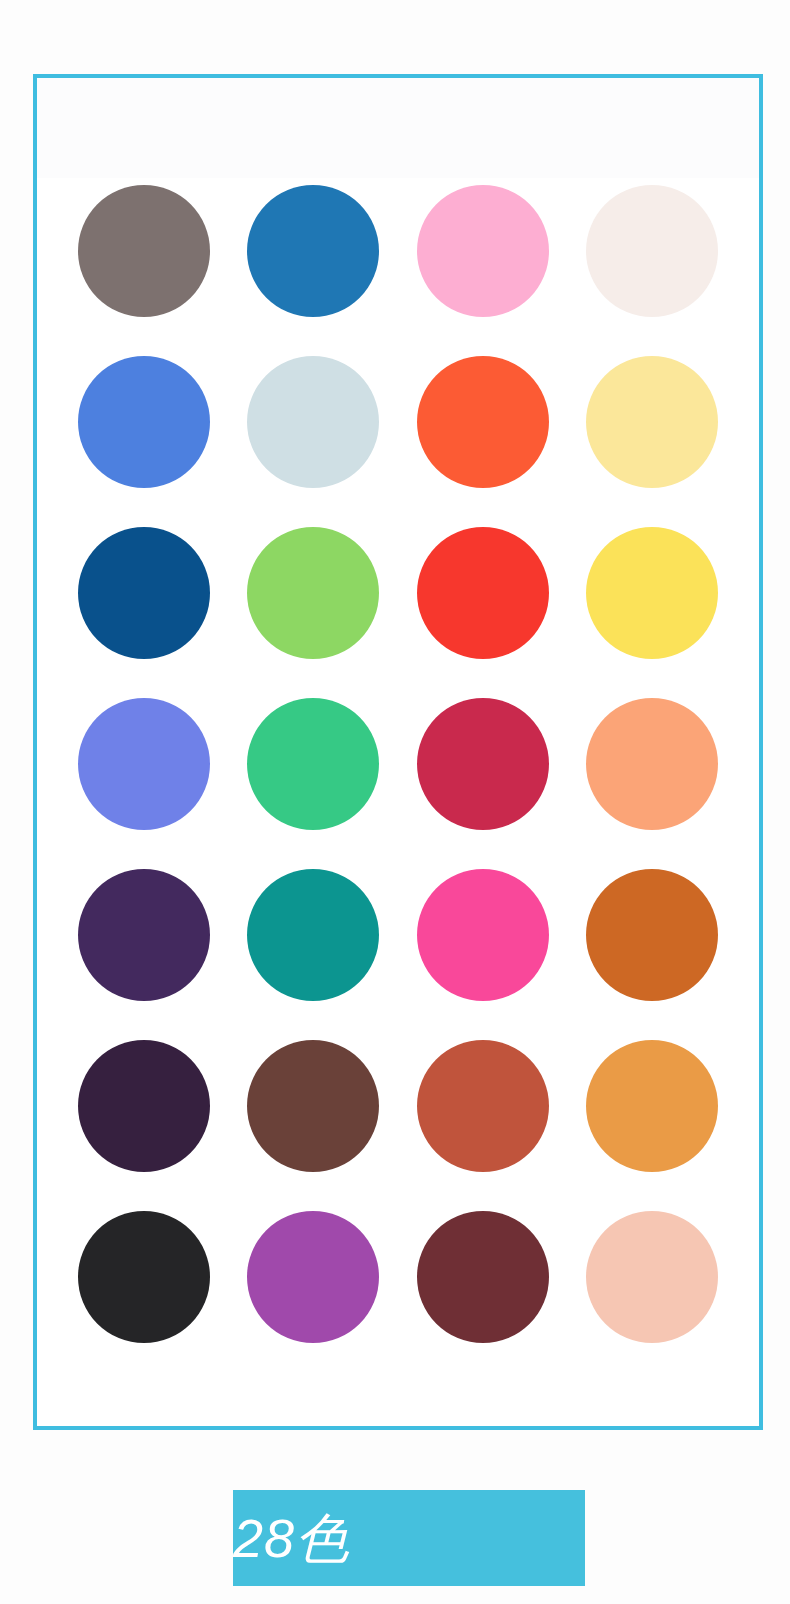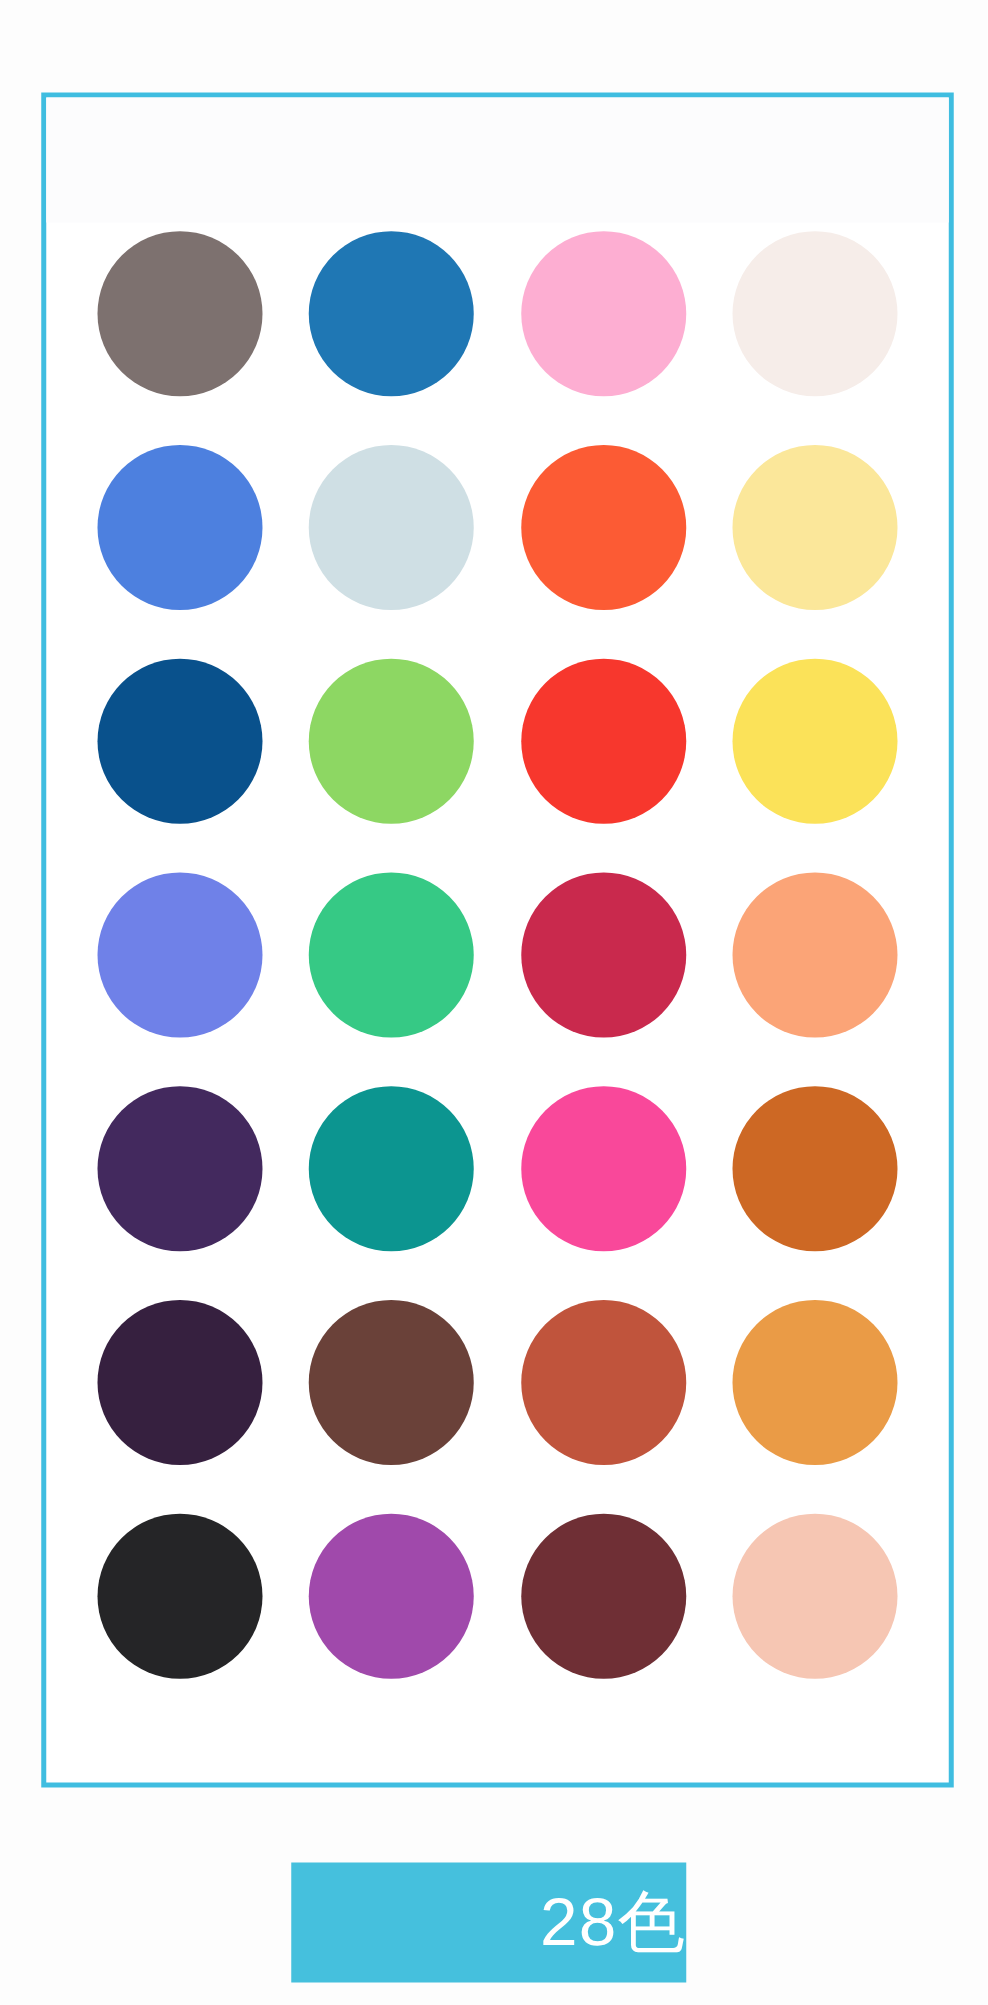--- a/index.html
+++ b/index.html
@@ -65,26 +65,27 @@
     height: 132px;
     border-radius: 50%;
     display: block;
   }
 
   
   #caption-bar {
     position: absolute;
     left: 233px;
     top: 1490px;
-    width: 316px;
+    width: 352px;
     height: 96px;
     background: #45c0dd;
     display: flex;
     align-items: center;
-    justify-content: flex-end;
+    justify-content: flex-start;
+    font-style: italic;
   }
   #caption-label {
     color: #ffffff;
     font-family: "Liberation Sans", sans-serif;
     font-size: 54px;
     font-weight: 400;
     letter-spacing: 1px;
     line-height: 1;
   }
 </style>

